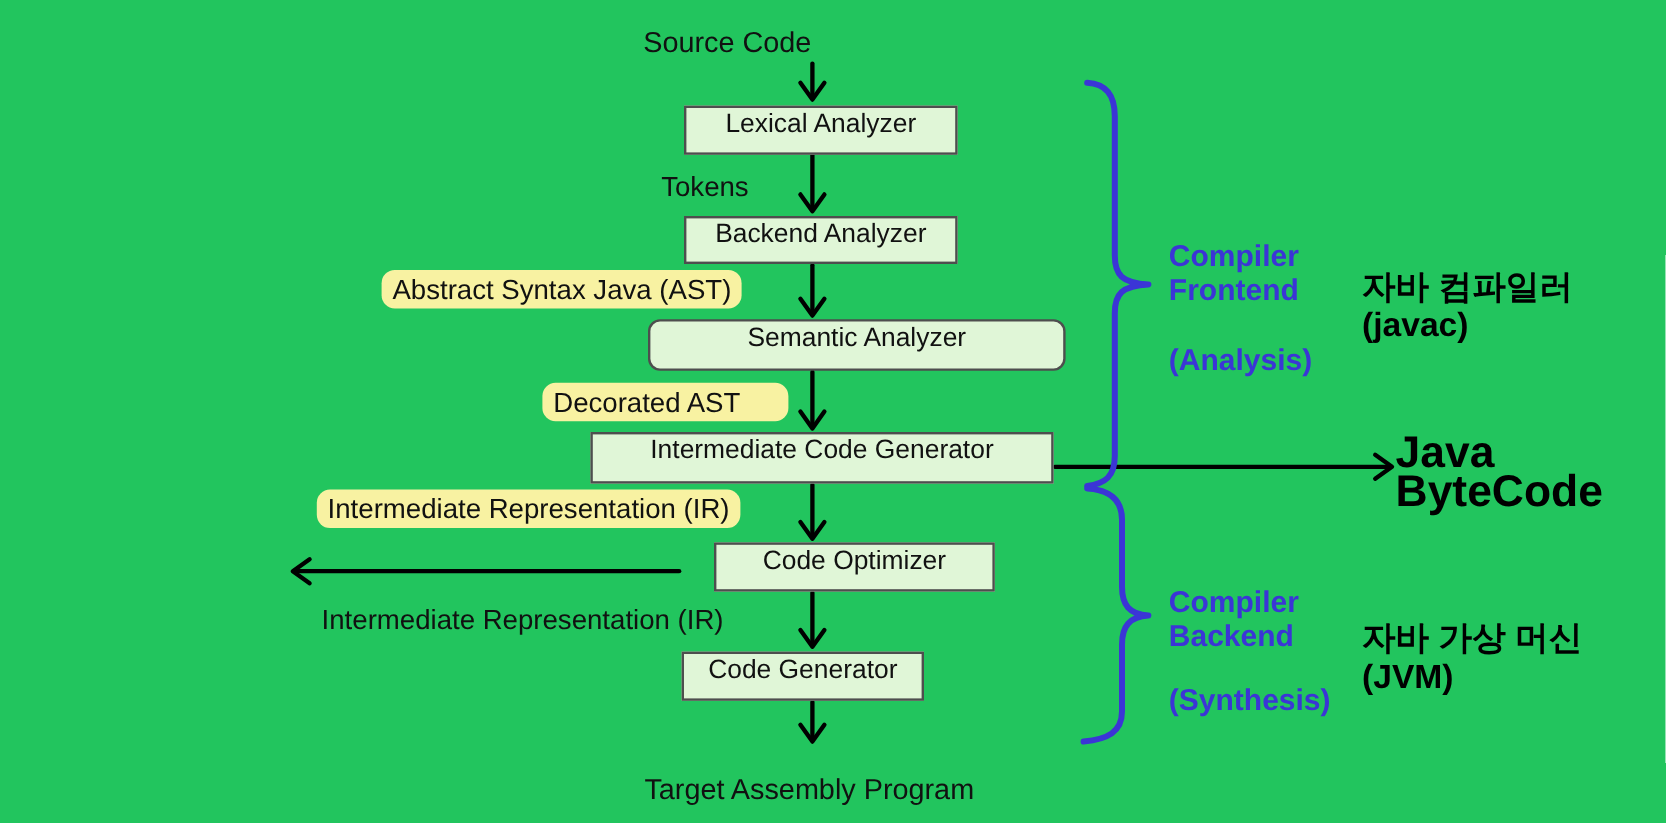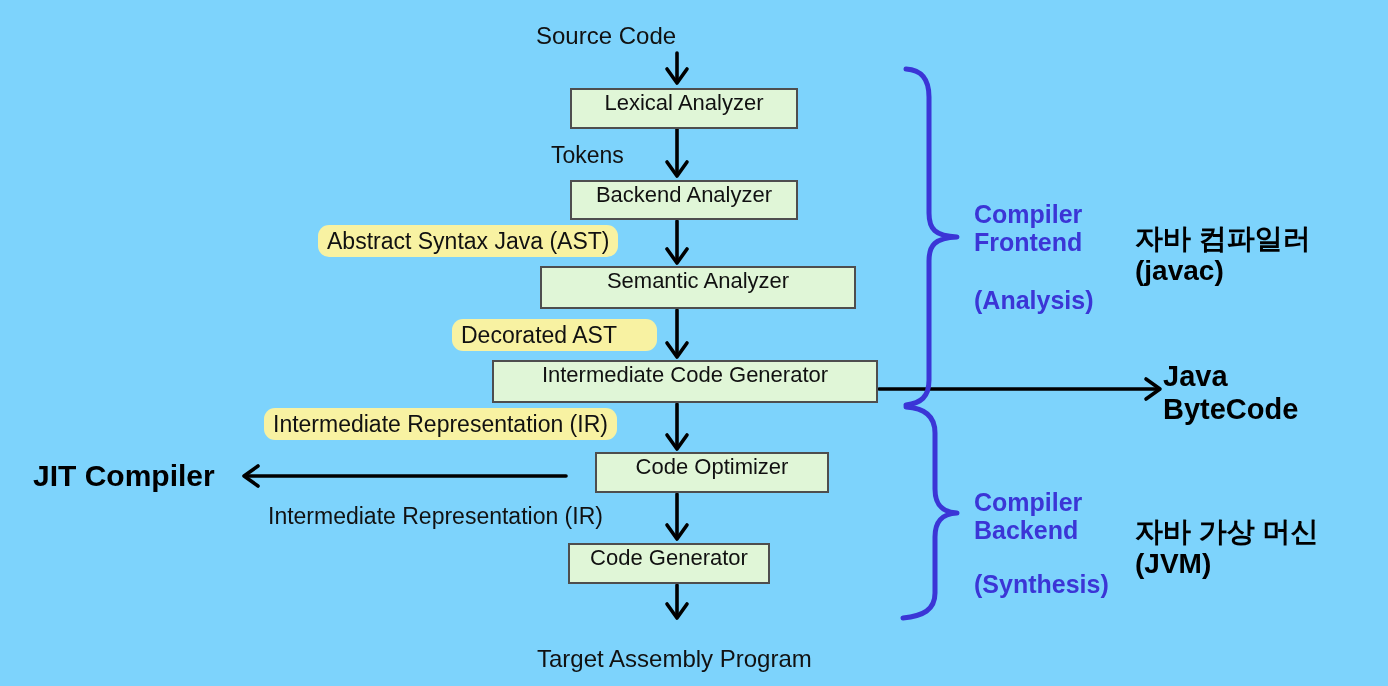--- a/index.html
+++ b/index.html
@@ -4,36 +4,36 @@
 <style>
   :root{
     --node-fill:#e0f6d7;
     --node-border:#4e4e4e;
     --highlight:#f8f2a2;
     --accent-blue:#3b35d6;
     --text-black:#111111;
   }
   html,body{margin:0;padding:0;background:#ffffff;}
   .stage{
-    position:relative;width:1388px;height:686px;background:#7dd3fc;
+    position:relative;width:1388px;height:686px;background:#22c55e;
     font-family:"Liberation Sans",sans-serif;color:var(--text-black);
     overflow:hidden;
   }
   .layer{position:absolute;left:0;top:0;width:1388px;height:686px;}
   .node{
     position:absolute;display:flex;justify-content:center;
     background:var(--node-fill);border:2px solid var(--node-border);
     font-size:22px;box-sizing:border-box;white-space:nowrap;
   }
   .flabel{position:absolute;font-size:23px;white-space:nowrap;line-height:1.15;}
   .hl{background:var(--highlight);border-radius:11px;padding:3px 9px;}
   .hl-tail{padding-right:40px;margin-top:33px;}
   .boldlabel{position:absolute;font-weight:bold;font-size:30px;white-space:nowrap;color:#000;}
   .centerblock{position:absolute;text-align:left;font-weight:bold;white-space:nowrap;}
-  .bytecode{font-size:29px;line-height:33px;color:#000;}
+  .bytecode{font-size:37px;line-height:33px;color:#000;}
   .korean{font-size:28px;line-height:32px;color:#000;}
   .bluelabel{position:absolute;color:var(--accent-blue);font-weight:bold;font-size:25px;line-height:28px;white-space:nowrap;}
 </style>
 </head>
 <body>
 
 <div class="stage">
 
   <svg class="layer" viewBox="0 0 1388 686" aria-hidden="true">
 
@@ -68,21 +68,21 @@
 
   <div class="flabel" style="left:536px;top:22px;font-size:24px;">Source Code</div>
   <div class="flabel" style="left:537px;top:621px;font-size:24px;margin-top:24px;">Target Assembly Program</div>
 
   <div class="node" style="left:570px;top:88px;width:228px;height:41px;">
     <span>Lexical Analyzer</span>
   </div>
   <div class="node" style="left:570px;top:180px;width:228px;height:40px;">
     <span>Backend Analyzer</span>
   </div>
-  <div class="node" style="left:540px;top:266px;width:316px;height:43px;">
+  <div class="node" style="left:540px;top:266px;width:348px;height:43px;border-radius:10px;">
     <span>Semantic Analyzer</span>
   </div>
   <div class="node" style="left:492px;top:360px;width:386px;height:43px;">
     <span>Intermediate Code Generator</span>
   </div>
   <div class="node" style="left:568px;top:452px;width:234px;height:41px;margin-left:27px;">
     <span>Code Optimizer</span>
   </div>
   <div class="node" style="left:568px;top:543px;width:202px;height:41px;">
     <span>Code Generator</span>
@@ -93,21 +93,20 @@
     <span class="hl">Abstract Syntax Java (AST)</span>
   </div>
   <div class="flabel" style="left:452px;top:322px;">
     <span class="hl hl-tail">Decorated AST</span>
   </div>
   <div class="flabel" style="left:264px;top:411px;">
     <span class="hl">Intermediate Representation (IR)</span>
   </div>
   <div class="flabel" style="left:268px;top:503px;">Intermediate Representation (IR)</div>
 
-  <div class="boldlabel" style="left:33px;top:459px;">JIT Compiler</div>
   <div class="centerblock bytecode" style="left:1163px;top:360px;width:172px;">
     <div>Java</div>
     <div>ByteCode</div>
   </div>
 
   <div class="bluelabel" style="left:974px;top:200px;">
     <div>Compiler</div>
     <div>Frontend</div>
   </div>
   <div class="bluelabel" style="left:974px;top:286px;">(Analysis)</div>

